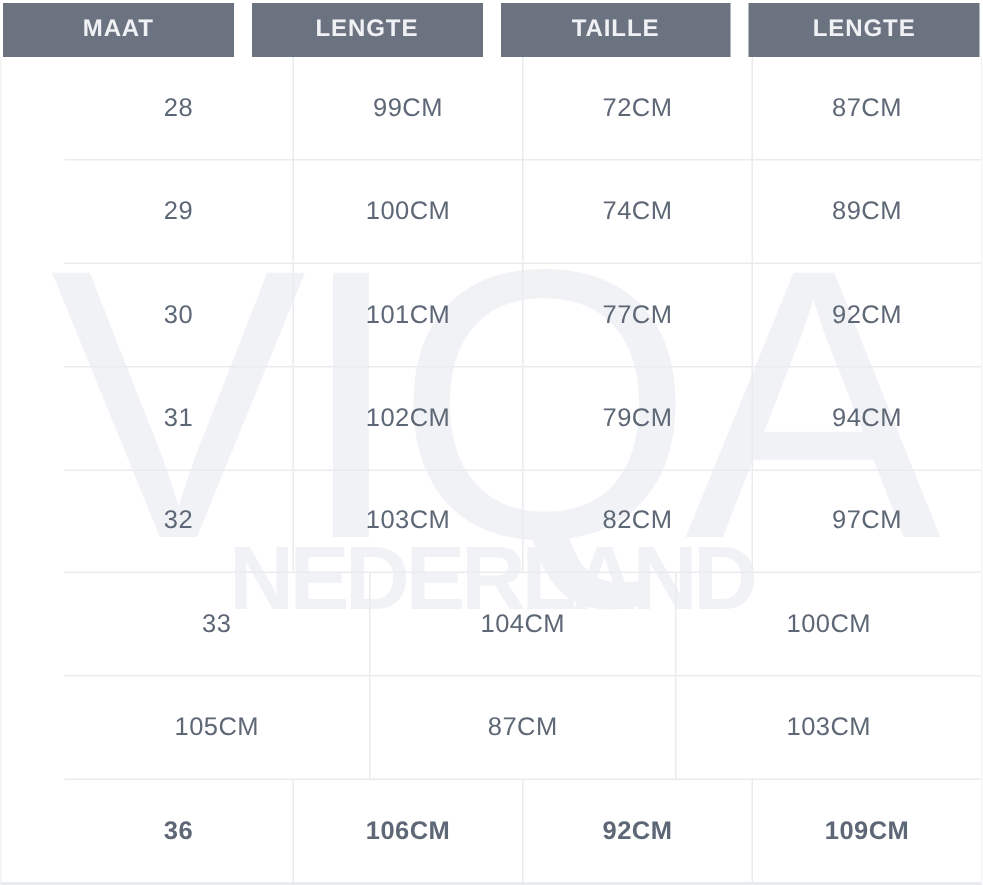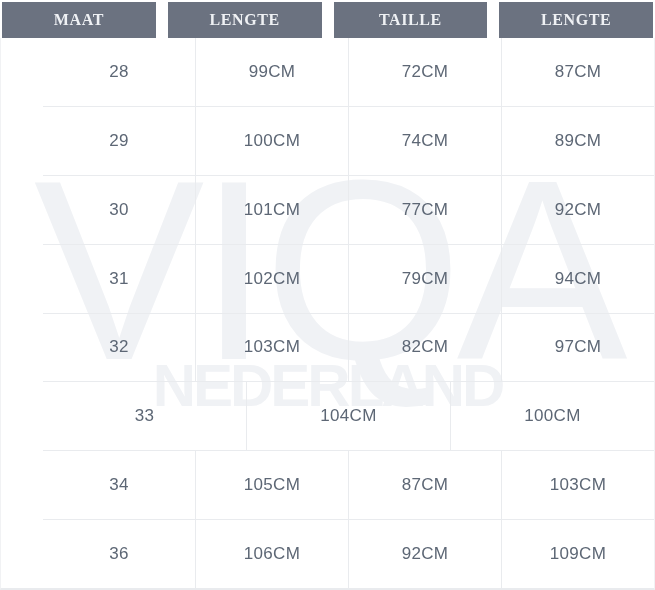--- a/index.html
+++ b/index.html
@@ -49,21 +49,20 @@
   
   .header-row {
     position: absolute;
     top: 2px;
     left: 2px;
     right: 2px;
     height: 36px;
     display: flex;
     gap: 12px;
     z-index: 2;
-    font-family: Liberation Serif, serif;
   }
   .header-cell {
     flex: 1;
     background: var(--header-bg, #6b7280);
     color: var(--header-text, #eff1f4);
     display: flex;
     align-items: center;
     justify-content: center;
     font-size: 16px;
     font-weight: 600;
@@ -85,20 +84,21 @@
   }
   .row {
     flex: 1;
     display: flex;
     border-bottom: 1px solid var(--border, #e9ebee);
     background: transparent;
     margin-left: 42px;
   }
   .row:last-child {
     border-bottom: none;
+    font-weight: bold;
   }
   .cell {
     flex: 1;
     display: flex;
     align-items: center;
     justify-content: center;
     font-size: 17px;
     letter-spacing: 0.3px;
     color: var(--body-text, #5d6775);
     border-right: 1px solid var(--border, #e9ebee);
@@ -155,21 +155,20 @@
         <div class="cell">103CM</div>
         <div class="cell">82CM</div>
         <div class="cell">97CM</div>
       </div>
       <div class="row">
         <div class="cell">33</div>
         <div class="cell">104CM</div>
         <div class="cell">100CM</div>
       </div>
       <div class="row">
-        <div class="cell">34</div>
         <div class="cell">105CM</div>
         <div class="cell">87CM</div>
         <div class="cell">103CM</div>
       </div>
       <div class="row">
         <div class="cell">36</div>
         <div class="cell">106CM</div>
         <div class="cell">92CM</div>
         <div class="cell">109CM</div>
       </div>

